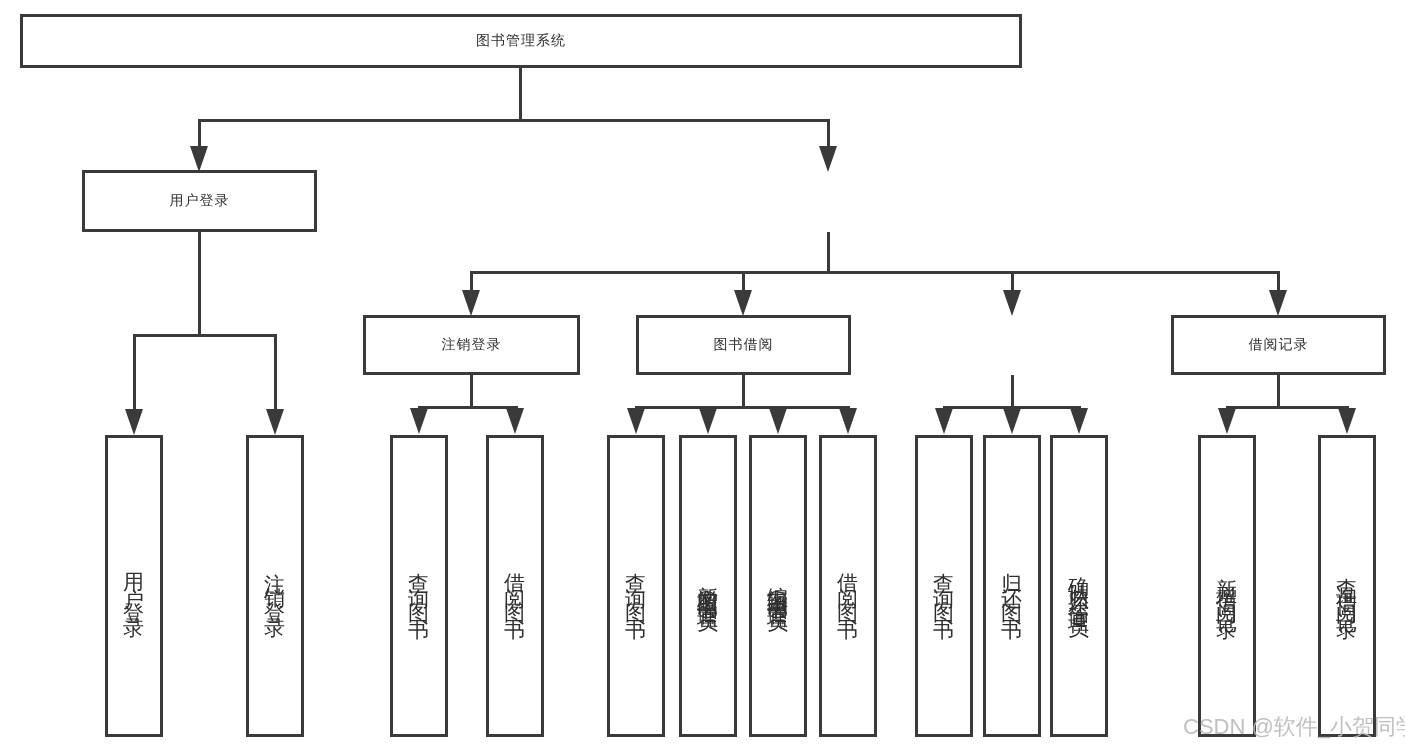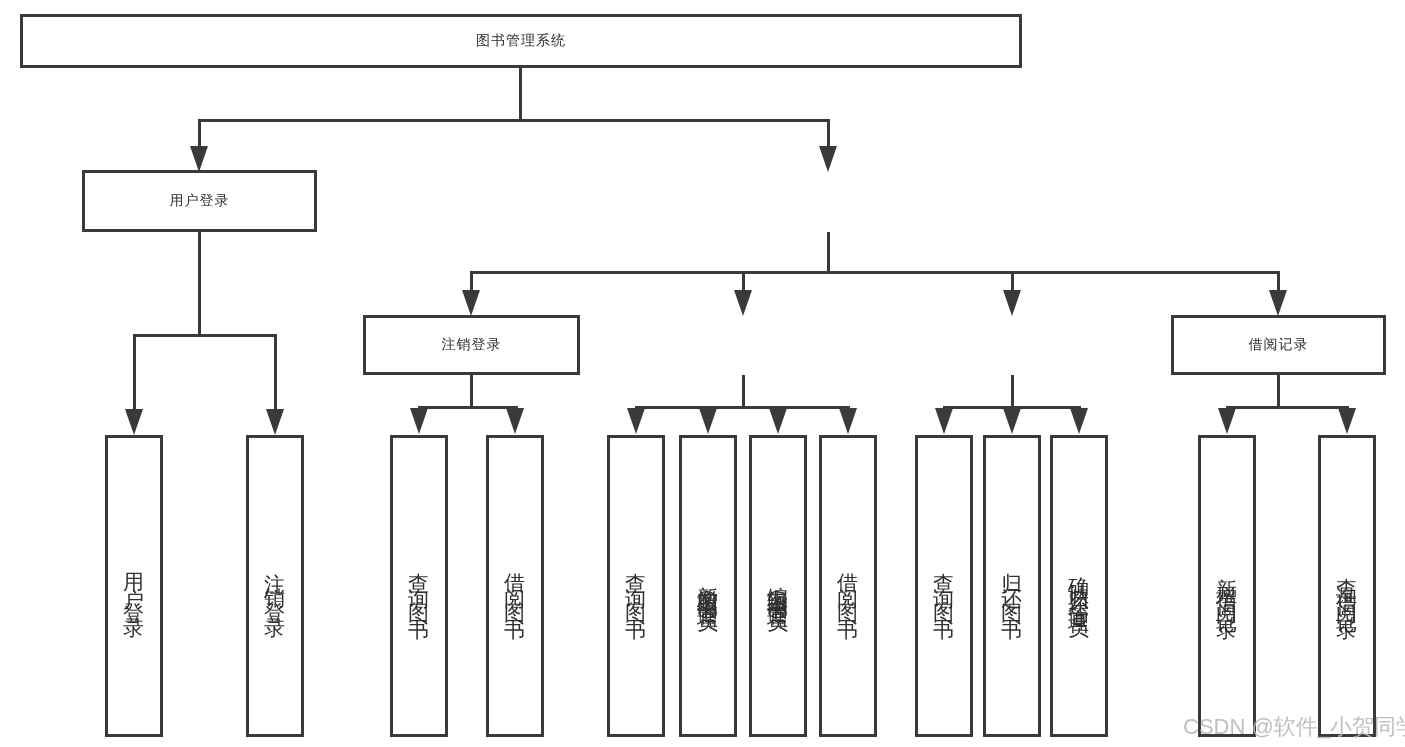--- a/index.html
+++ b/index.html
@@ -108,20 +108,23 @@
   <div class="line" style="left:1011px;top:271px;width:3px;height:21px;"></div>
   <div class="line" style="left:1277px;top:271px;width:3px;height:21px;"></div>
   <div class="arrow" style="left:462px;top:290px;"></div>
   <div class="arrow" style="left:734px;top:290px;"></div>
   <div class="arrow" style="left:1003px;top:290px;"></div>
   <div class="arrow" style="left:1269px;top:290px;"></div>
 
   <div class="box" style="left:363px;top:315px;width:217px;height:60px;">
     <span class="hlabel">注销登录</span>
   </div>
+  <div class="box" style="left:636px;top:315px;width:215px;height:60px;">
+    <span class="hlabel">图书借阅</span>
+  </div>
   <div class="box" style="left:1171px;top:315px;width:215px;height:60px;">
     <span class="hlabel">借阅记录</span>
   </div>
 
   <div class="line" style="left:470px;top:375px;width:3px;height:33px;"></div>
   <div class="line" style="left:418px;top:406px;width:100px;height:3px;"></div>
   <div class="arrow" style="left:410px;top:408px;"></div>
   <div class="arrow" style="left:506px;top:408px;"></div>
 
   <div class="line" style="left:742px;top:375px;width:3px;height:33px;"></div>

